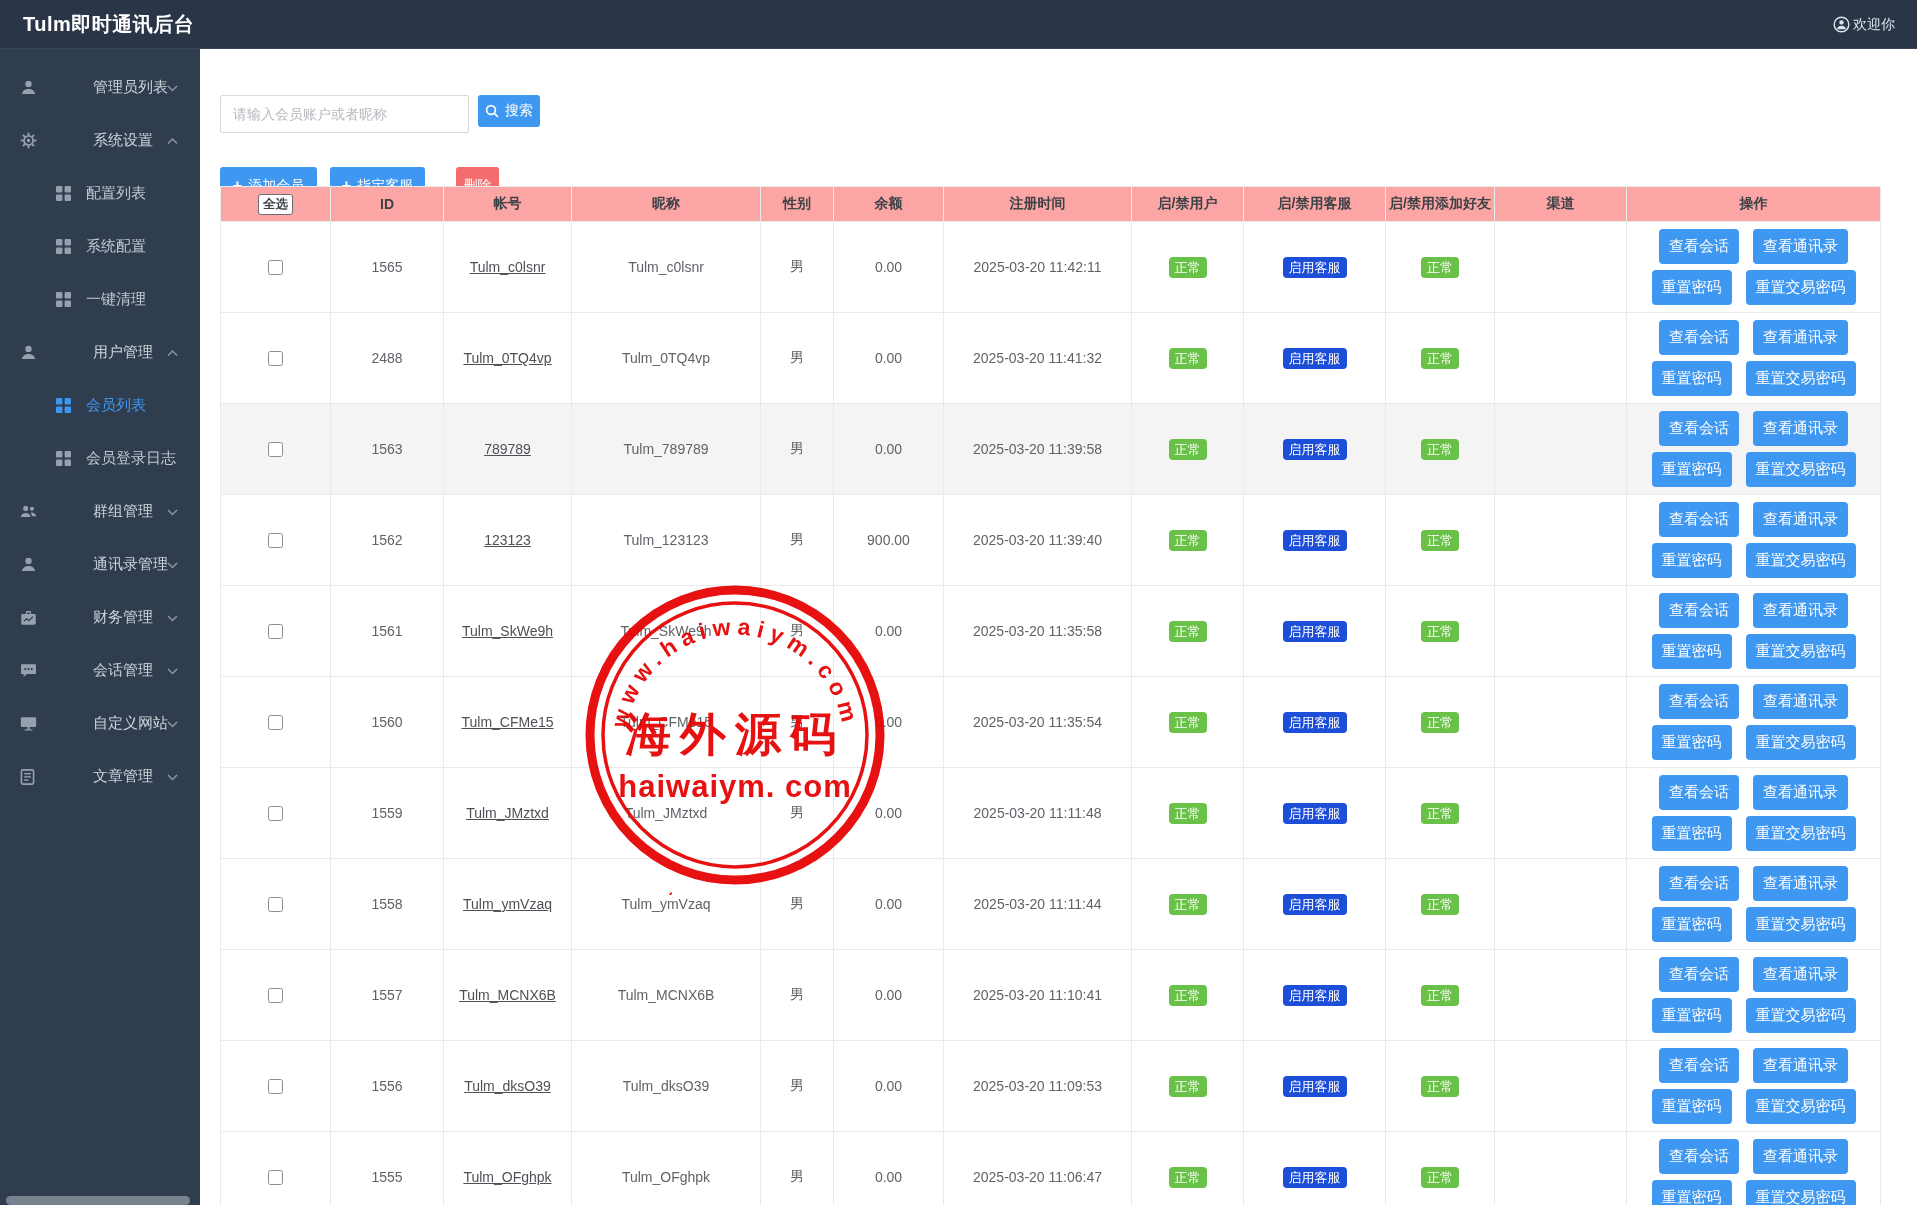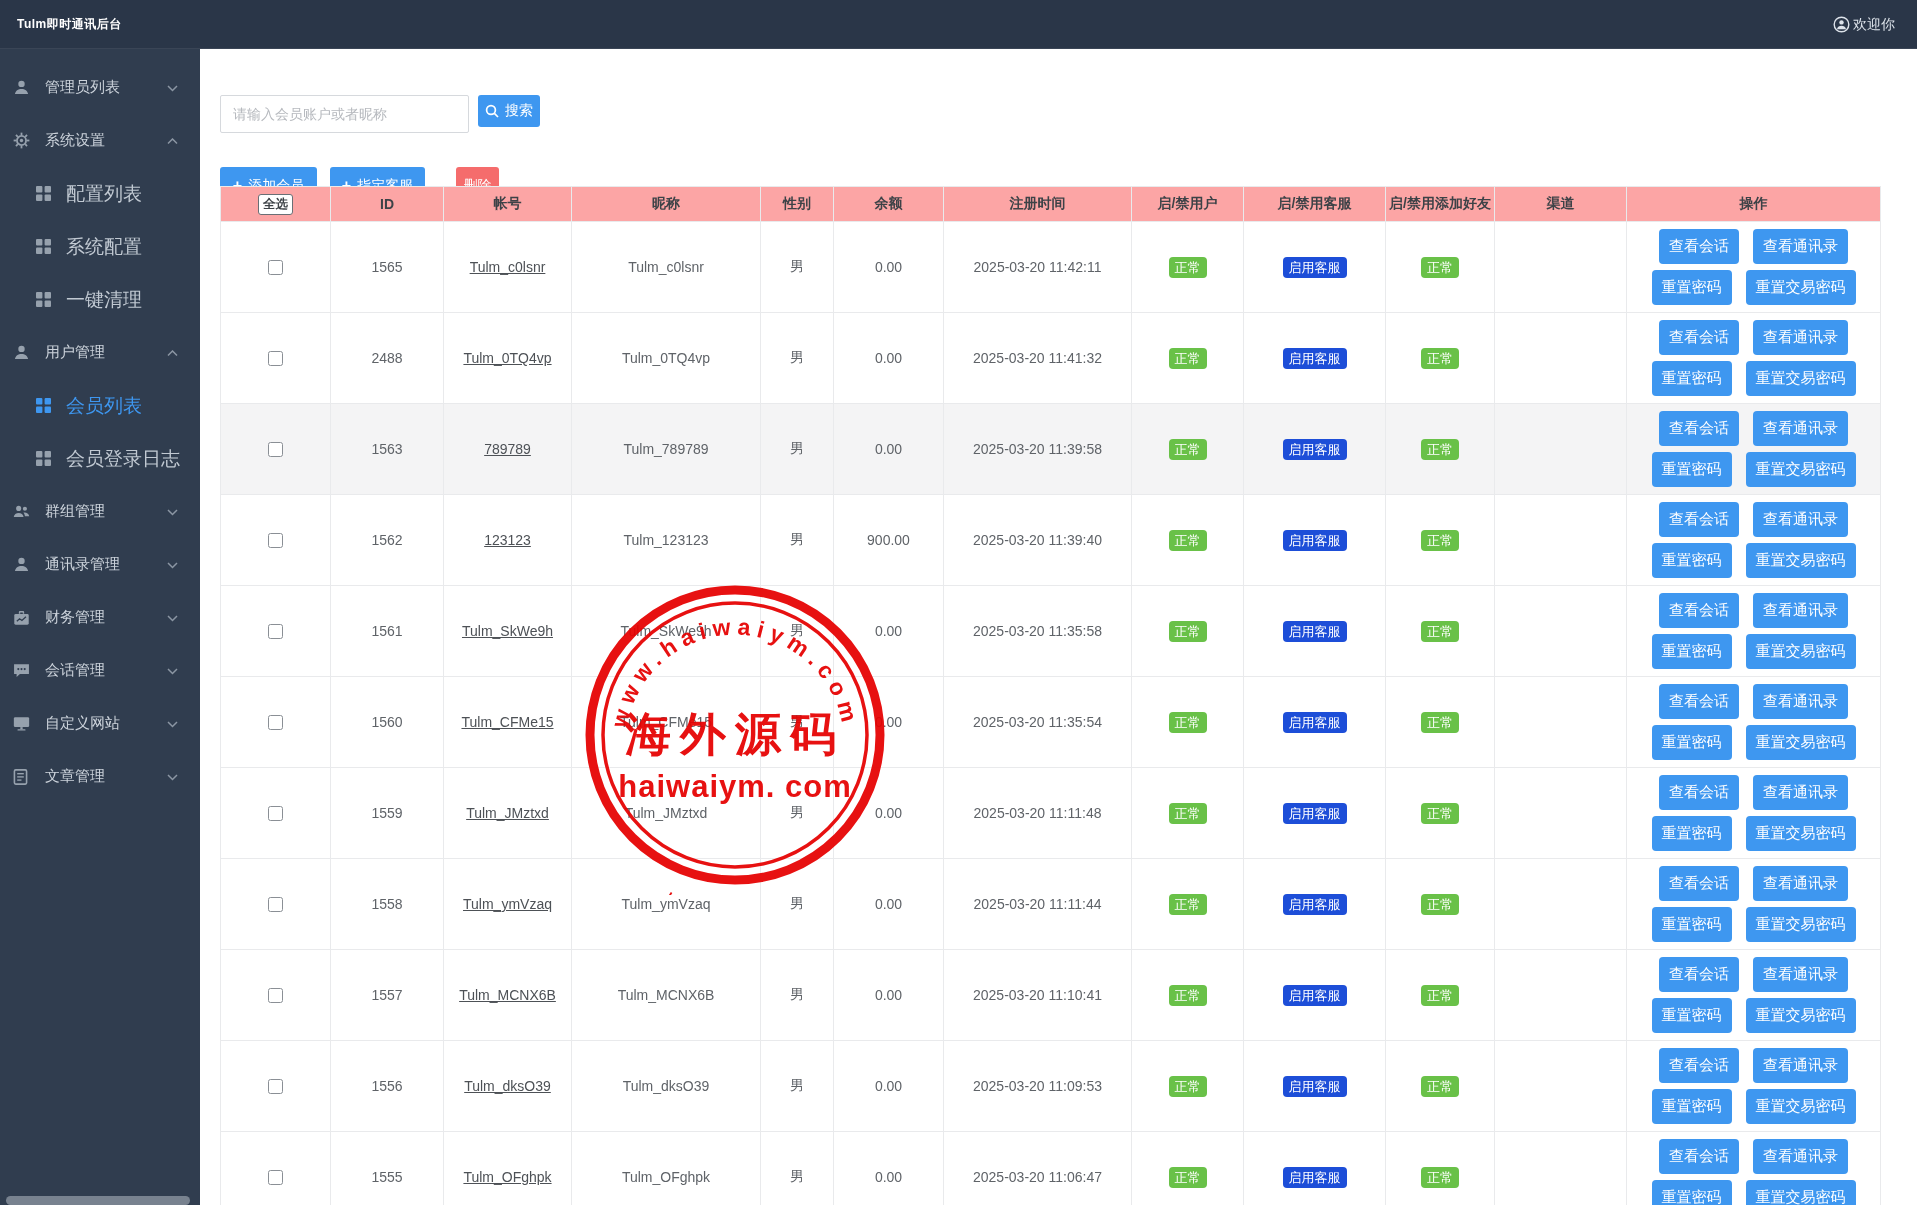--- a/index.html
+++ b/index.html
@@ -3,33 +3,33 @@
 <meta charset="utf-8">
 <style>
   * { margin:0; padding:0; box-sizing:border-box; }
   html,body { width:1917px; height:1205px; overflow:hidden; background:#fff;
     font-family:"Liberation Sans","DejaVu Sans",sans-serif; }
 
   
   .topbar { position:absolute; left:0; top:0; width:1917px; height:49px;
     background:#2a3648; border-bottom:1px solid rgba(255,255,255,.08);
     display:flex; align-items:center; z-index:20; }
-  .topbar-title { color:#fff; font-size:12px; font-weight:bold; padding-left:17px; letter-spacing:.5px; }
+  .topbar-title { color:#fff; font-size:20px; font-weight:bold; padding-left:23px; letter-spacing:.5px; }
   .topbar-right { position:absolute; right:22px; top:0; height:49px; display:flex; align-items:center;
     color:#dde3ea; font-size:14px; gap:3px; cursor:pointer; }
 
   
   .sidebar { position:absolute; left:0; top:49px; width:200px; height:1156px;
     background:#303d4f; z-index:10; padding-top:12px; }
-  .side-item { height:53px; display:flex; align-items:center; padding-left:13px;
-    color:#ccd3db; font-size:15px; cursor:pointer; position:relative; }
+  .side-item { height:53px; display:flex; align-items:center; padding-left:20px;
+    color:#ccd3db; font-size:15px; cursor:pointer; position:relative;gap:41px; }
   .side-item .s-icon { width:17px; height:17px; margin-right:15px; flex:0 0 17px; display:flex; align-items:center; }
   .side-item .chev { position:absolute; right:22px; top:50%; margin-top:-3px; }
-  .side-sub { height:53px; display:flex; align-items:center; padding-left:36px;
-    color:#c1c9d2; font-size:19px; cursor:pointer; }
+  .side-sub { height:53px; display:flex; align-items:center; padding-left:56px;
+    color:#c1c9d2; font-size:15px; cursor:pointer; }
   .side-sub .s-icon { width:15px; height:15px; margin-right:15px; flex:0 0 15px; display:flex; align-items:center; }
   .side-sub.active { color:#3e97f0; }
   svg.icon { display:block; }
 
   
   .content { position:absolute; left:200px; top:49px; width:1717px; height:1156px;
     background:#fff; overflow:hidden; }
 
   .search-input { position:absolute; left:20px; top:46px; width:249px; height:38px;
     border:1px solid #d6d9dd; border-radius:2px; padding:0 12px; font-size:14px; color:#333;

